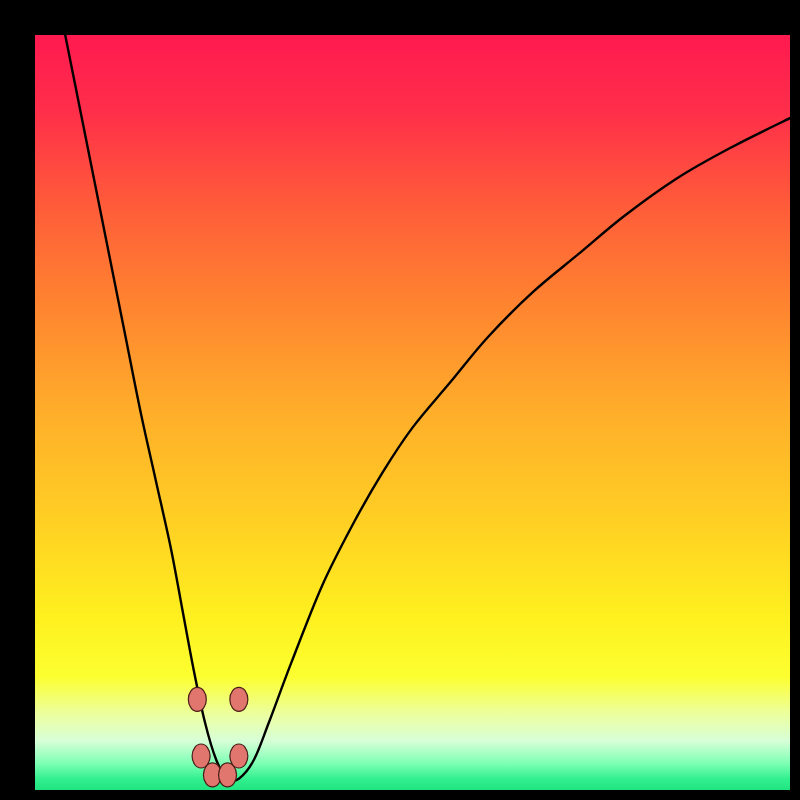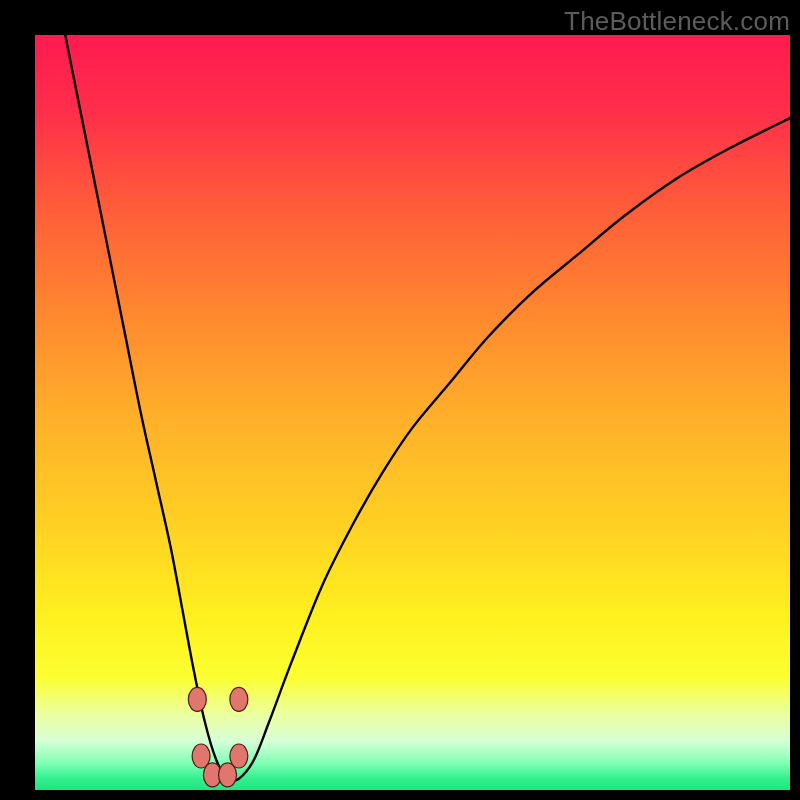--- a/index.html
+++ b/index.html
@@ -38,21 +38,20 @@
     user-select: none;
   }
   svg {
     display: block;
   }
 </style>
 </head>
 <body>
 
 <div class="frame">
-  <div class="watermark">TheBottleneck.com</div>
   <div class="plot">
     <svg id="chart-svg" width="755" height="755" viewBox="0 0 755 755" preserveAspectRatio="none">
         <defs>
           <linearGradient id="bg-grad" x1="0" y1="0" x2="0" y2="1">
             <stop offset="0%" stop-color="#ff1a50"></stop>
             <stop offset="10%" stop-color="#ff2e4a"></stop>
             <stop offset="22%" stop-color="#ff5a3a"></stop>
             <stop offset="35%" stop-color="#ff8230"></stop>
             <stop offset="50%" stop-color="#ffae2a"></stop>
             <stop offset="65%" stop-color="#ffd123"></stop>

